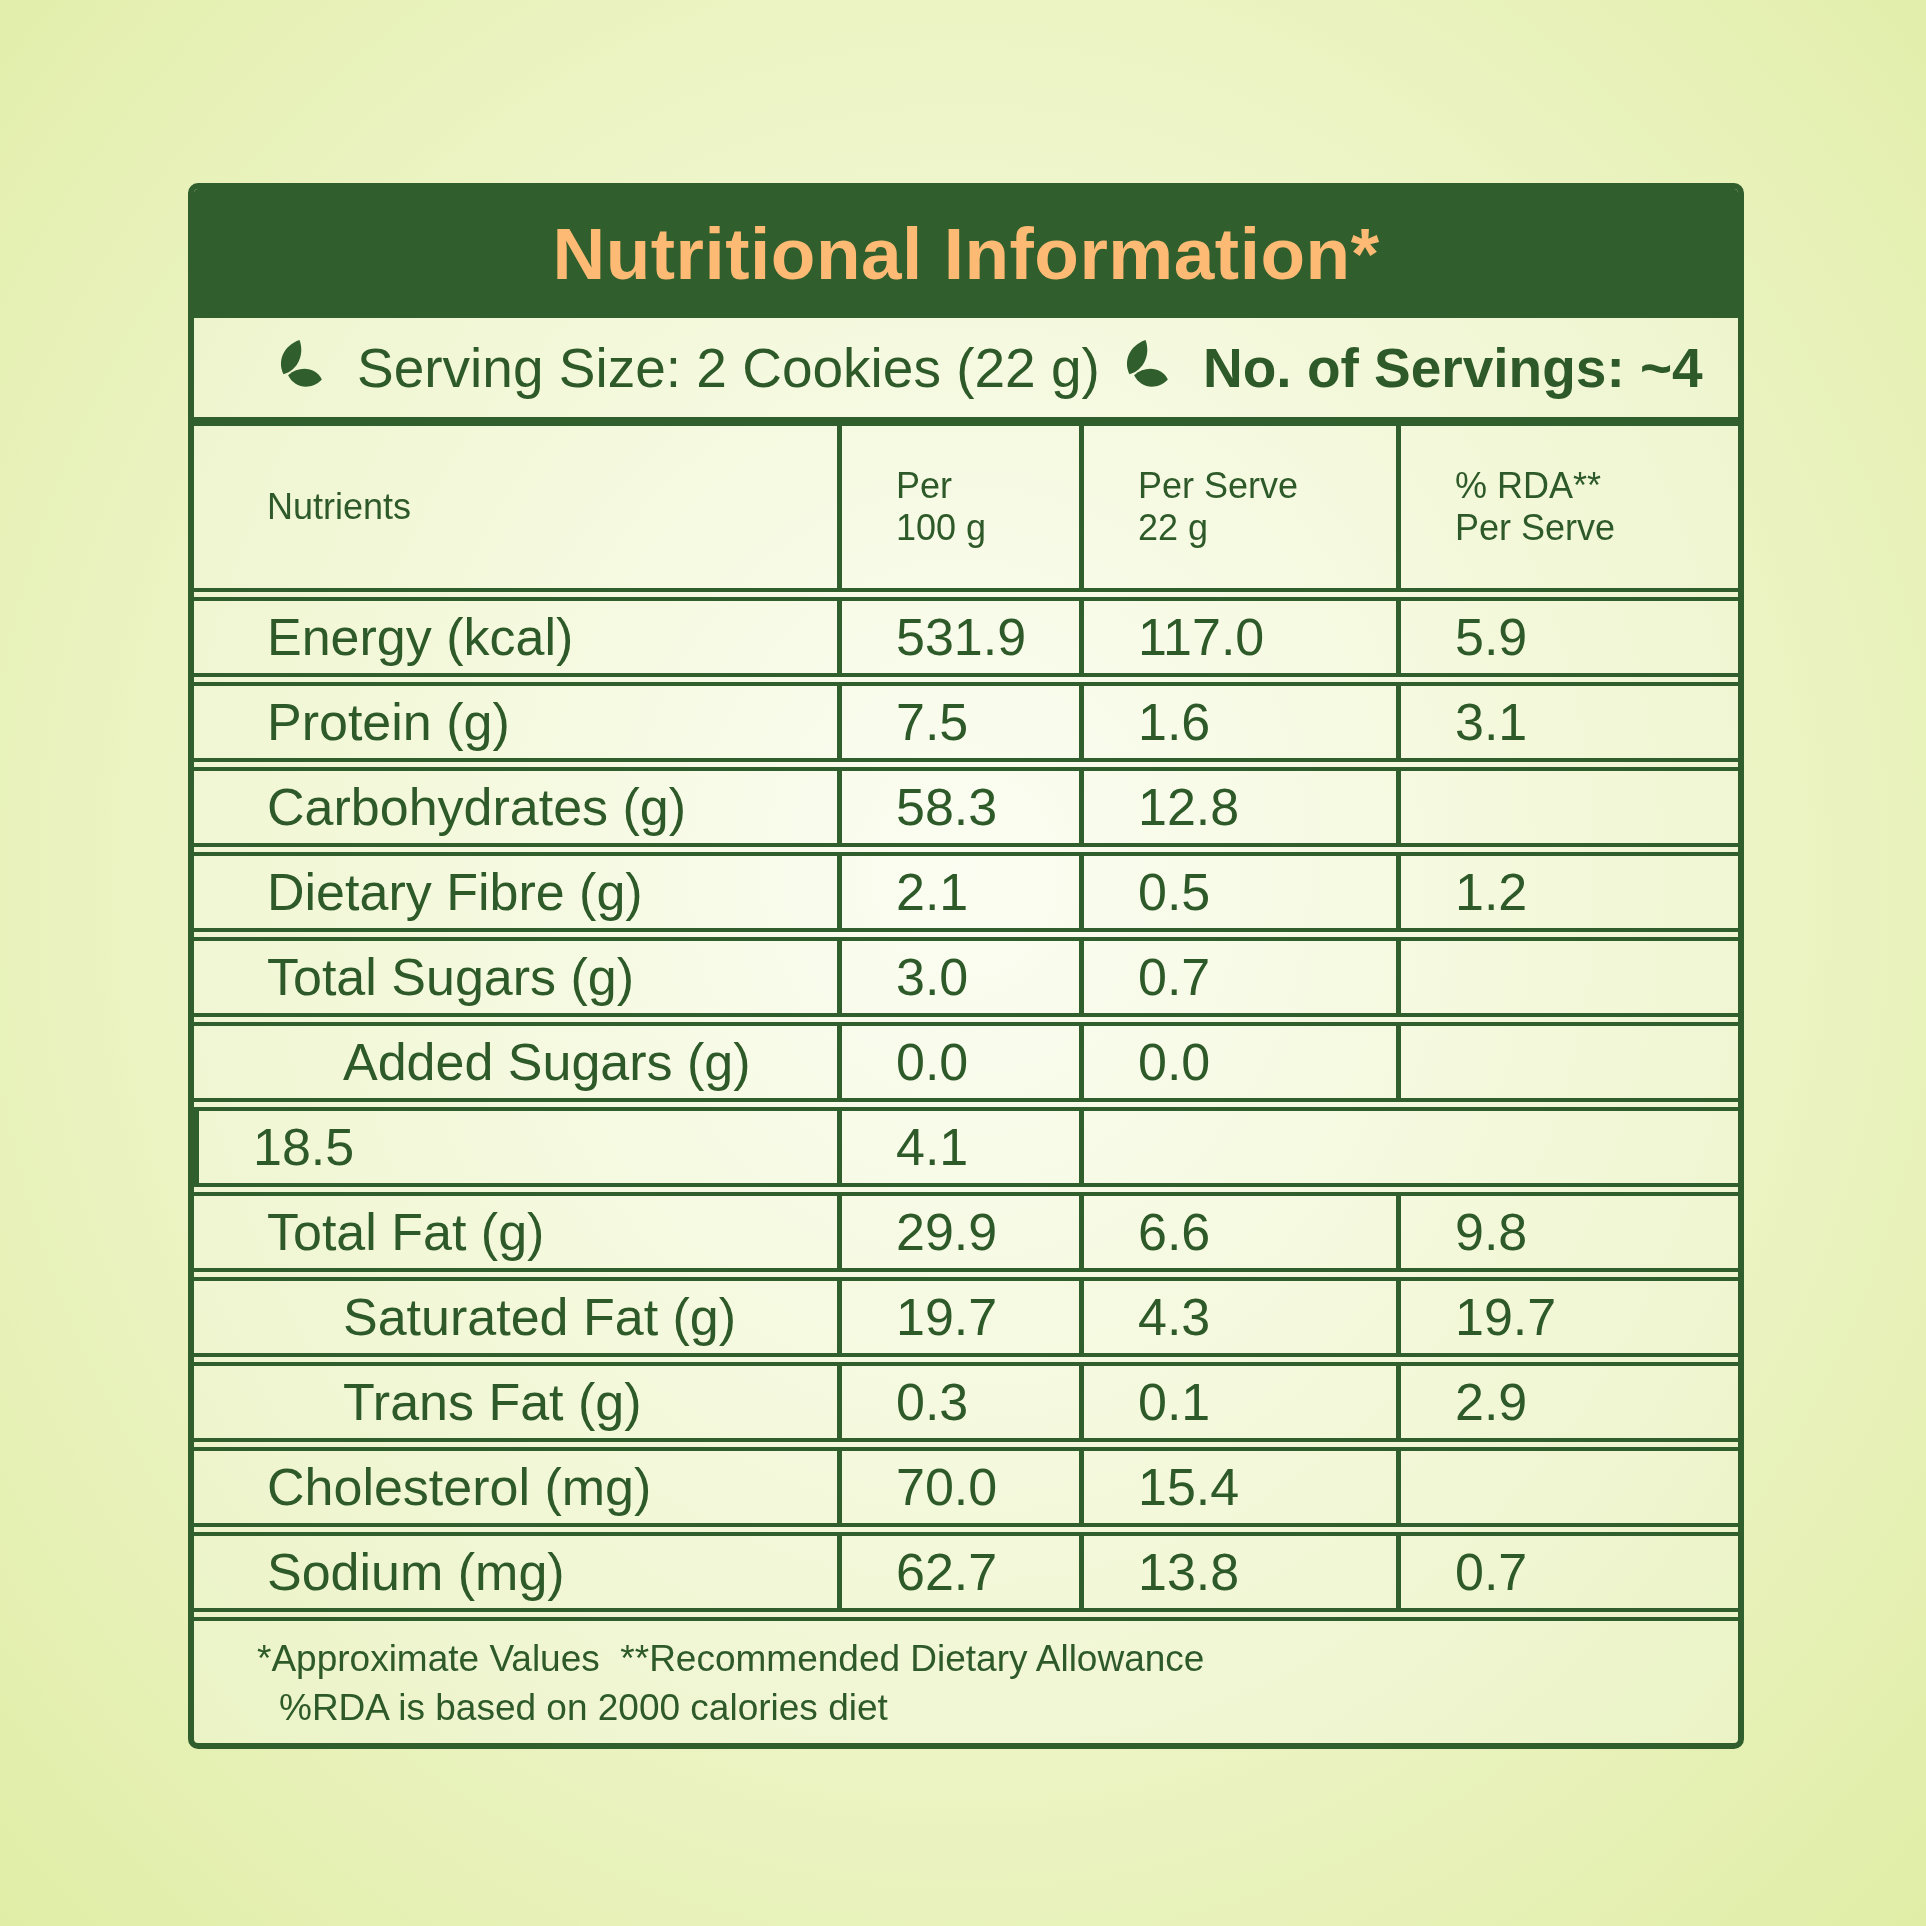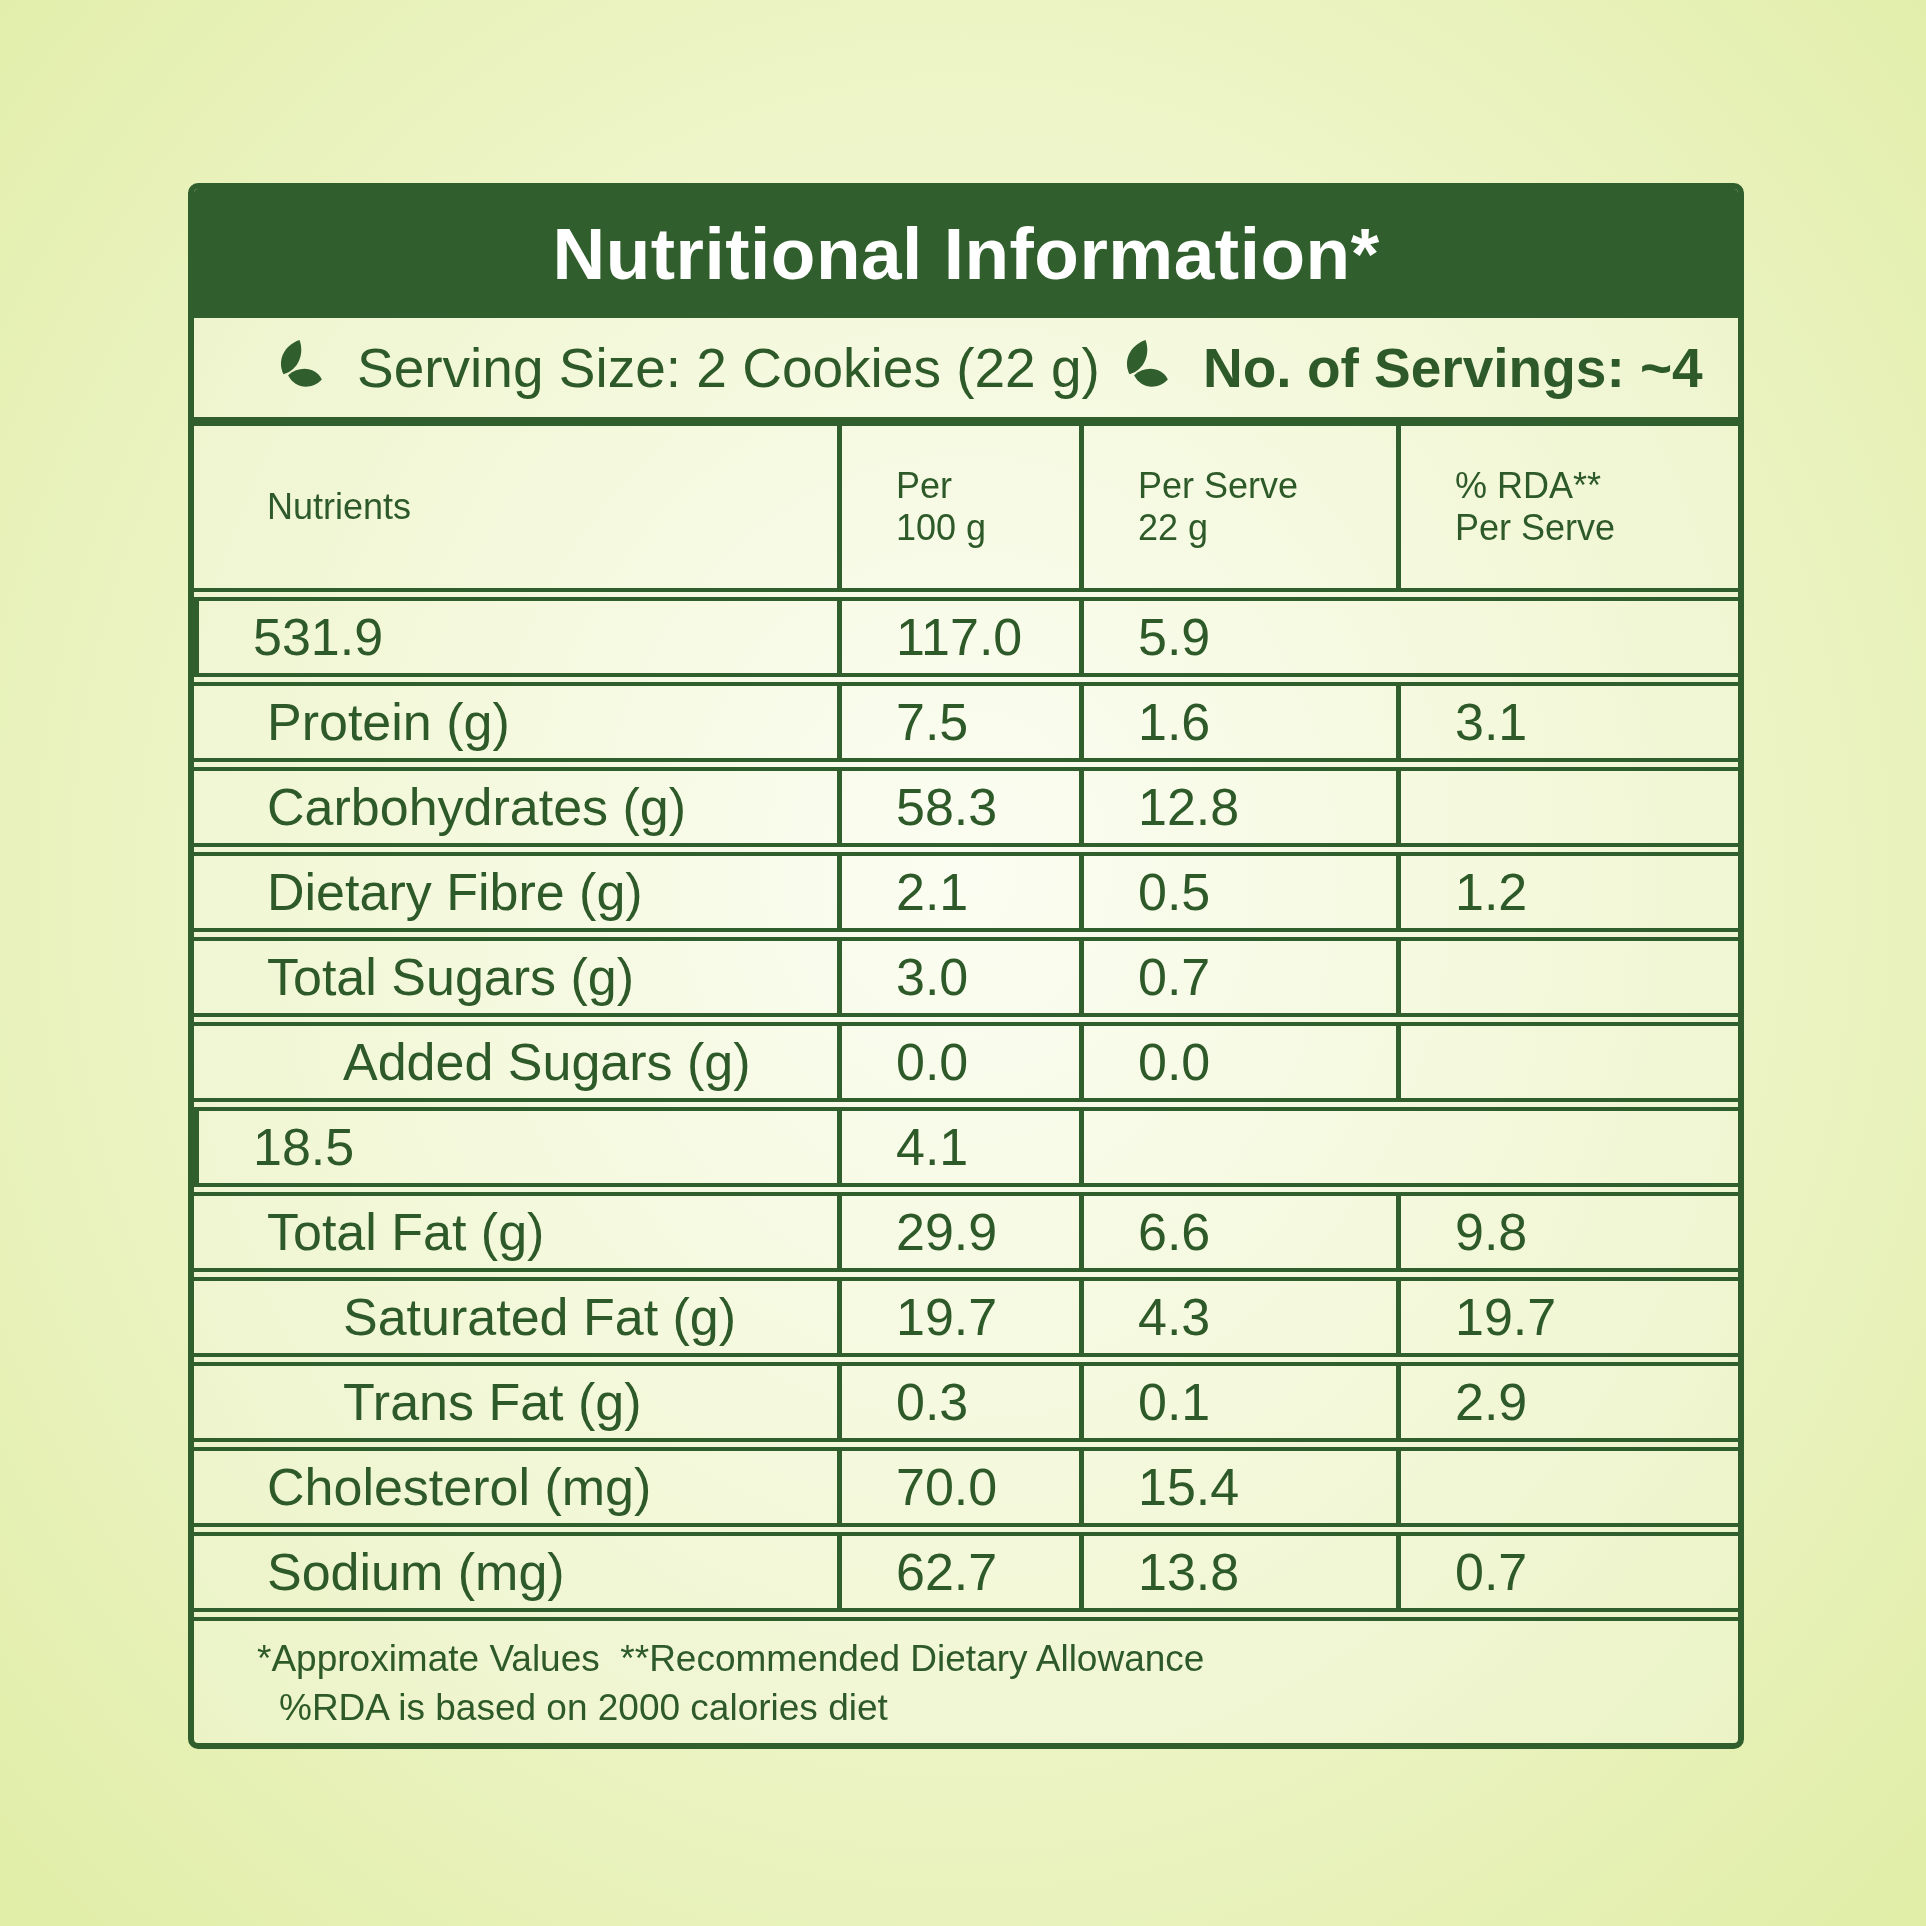--- a/index.html
+++ b/index.html
@@ -14,21 +14,21 @@
     position:absolute; left:188px; top:183px; width:1556px; height:1566px;
     box-sizing:border-box;
     border:6px solid #305E2C; border-radius:10px;
     overflow:hidden;
     background:radial-gradient(ellipse at 50% 44%, #fbfdf2 0%, #f3f8da 55%, #ebf3c6 100%);
     display:flex; flex-direction:column;
   }
   .titlebar {
     flex:0 0 129px; background:#305E2C;
     display:flex; align-items:center; justify-content:center;
-    color:#ffffff; font-size:73px; font-weight:bold; letter-spacing:0.5px;
+    color:#fdba74; font-size:73px; font-weight:bold; letter-spacing:0.5px;
   }
   .serving {
     flex:0 0 104px; box-sizing:border-box;
     border-bottom:5px solid #305E2C;
     display:flex; align-items:center;
     font-size:55px;
   }
   .serv-item { display:flex; align-items:center; gap:32px; }
   .serv-item.left  { padding-left:78px; flex:0 0 924px; box-sizing:border-box; }
   .serv-item.right { flex:1;font-weight:bold; }
@@ -95,20 +95,21 @@
       <span>Per Serve</span>
       <span>22 g</span>
     </div>
     <div class="hcell vline">
       <span>% RDA**</span>
       <span>Per Serve</span>
     </div>
   </div>
 
   <div class="grid row">
+    <div class="cell lab">Energy (kcal)</div>
     <div class="cell vline">531.9</div>
     <div class="cell vline">117.0</div>
     <div class="cell vline">5.9</div>
   </div>
 
   <div class="grid row">
     <div class="cell lab">Protein (g)</div>
     <div class="cell vline">7.5</div>
     <div class="cell vline">1.6</div>
     <div class="cell vline">3.1</div>

